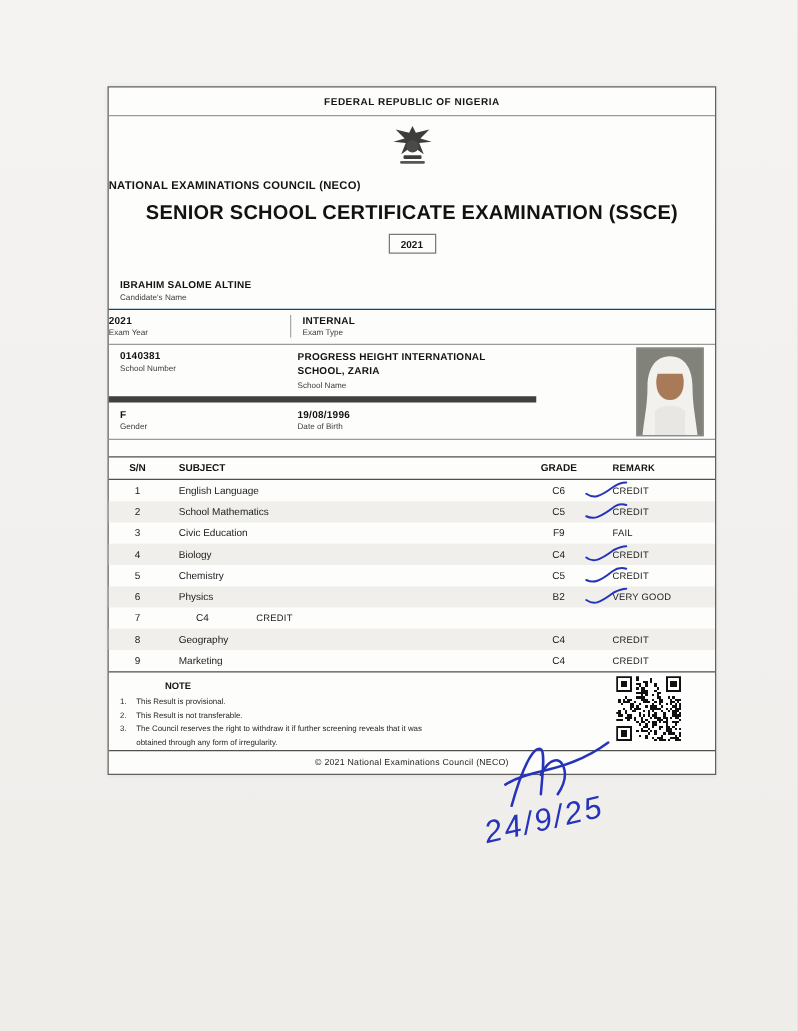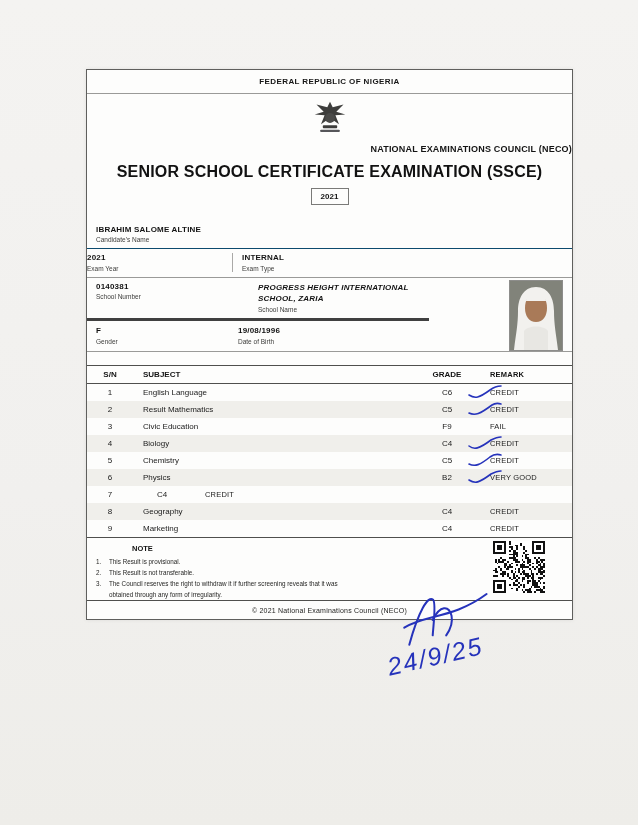--- a/index.html
+++ b/index.html
@@ -16,39 +16,39 @@
     display:flex; flex-direction:column;
     box-shadow:0 0 4px rgba(0,0,0,.08);
     margin-top:28px;
   }
   .s-country {
     height:25px; border-bottom:1px solid #9a9a98;
     display:flex; align-items:center; justify-content:center;
     font-size:8px; font-weight:bold; letter-spacing:.4px; color:#161616;
   }
   .s-emblem { height:46px; display:flex; align-items:center; justify-content:center; padding-top:5px; }
-  .s-council { text-align:right; font-size:9px; font-weight:bold; color:#141414; margin-top:7px; letter-spacing:.2px; }
+  .s-council { text-align:left; font-size:9px; font-weight:bold; color:#141414; margin-top:7px; letter-spacing:.2px; }
   .s-exam { text-align:center; font-size:16px; font-weight:bold; color:#121212; margin-top:9px; letter-spacing:.2px; }
   .year-box {
     width:38px; height:17px; border:1px solid #7a7a78; margin:7px auto 0;
     display:flex; align-items:center; justify-content:center;
     font-size:8px; font-weight:bold; color:#151515;
   }
   .val { font-size:8px; font-weight:bold; color:#131313; letter-spacing:.2px; }
   .lbl { font-size:6.5px; color:#3c3c3a; margin-top:2.5px; }
   .s-name { margin-top:20px; padding:0 0 5px 9px; border-bottom:1px solid #0c4a6e; }
   .s-reg { display:flex; border-bottom:1px solid #9a9a98; padding:4px 0 5px; }
   .rc1 { width:151px; padding-left:9px; }
   .rc2 { width:145px; }
   .rc3 { flex:1; border-left:1px solid #aaa9a7; padding-left:9px; }
   .s-mid { position:relative; border-bottom:1px solid #9a9a98; }
   .mid-left { width:342px; }
-  .row-school { display:flex; padding:4px 0 5px; border-bottom:3px solid #404040;gap:20px; }
+  .row-school { display:flex; padding:4px 0 5px; border-bottom:5px solid #404040; }
   .row-gender { display:flex; padding:5px 0 6px; }
-  .school-name-val { width:172px; line-height:1.4;font-style:italic; }
+  .school-name-val { width:172px; line-height:1.4; }
   .photo {
     position:absolute; right:9px; top:2px; width:54px; height:71px;
     border:1px solid #8d8d8b; overflow:hidden; background:#83857b;
   }
   .s-table { margin-top:13px; border-top:1px solid #4f4f4d; border-bottom:1px solid #4f4f4d; }
   .t-head { display:flex; align-items:center; height:18px; border-bottom:1px solid #4f4f4d; font-size:8px; font-weight:bold; color:#131313; }
   .t-row { display:flex; align-items:center; height:17px; font-size:8px; color:#1b1b1b; }
   .t-row.shaded { background:#f0efeb; }
   .c-sn { width:46px; text-align:center; }
   .c-sub { flex:1; padding-left:10px; }
@@ -159,21 +159,21 @@
         <div class="c-gr"><span>C6</span>
           <svg class="tick" viewBox="0 0 38 17">
               <path d="M3 11 C9 15 13 14 24 6 C28 3 32 2 35 2" stroke="#2633bb" stroke-width="1.6" fill="none" stroke-linecap="round"></path>
             </svg>
         </div>
         <div class="c-rem">CREDIT</div>
       </div>
 
       <div class="t-row shaded">
         <div class="c-sn">2</div>
-        <div class="c-sub">Result Mathematics</div>
+        <div class="c-sub">School Mathematics</div>
         <div class="c-gr"><span>C5</span>
           <svg class="tick" viewBox="0 0 38 17">
               <path d="M3 12 C9 15 14 13 26 4 C29 2 32 2 35 3" stroke="#2633bb" stroke-width="1.6" fill="none" stroke-linecap="round"></path>
             </svg>
         </div>
         <div class="c-rem">CREDIT</div>
       </div>
 
       <div class="t-row">
         <div class="c-sn">3</div>

